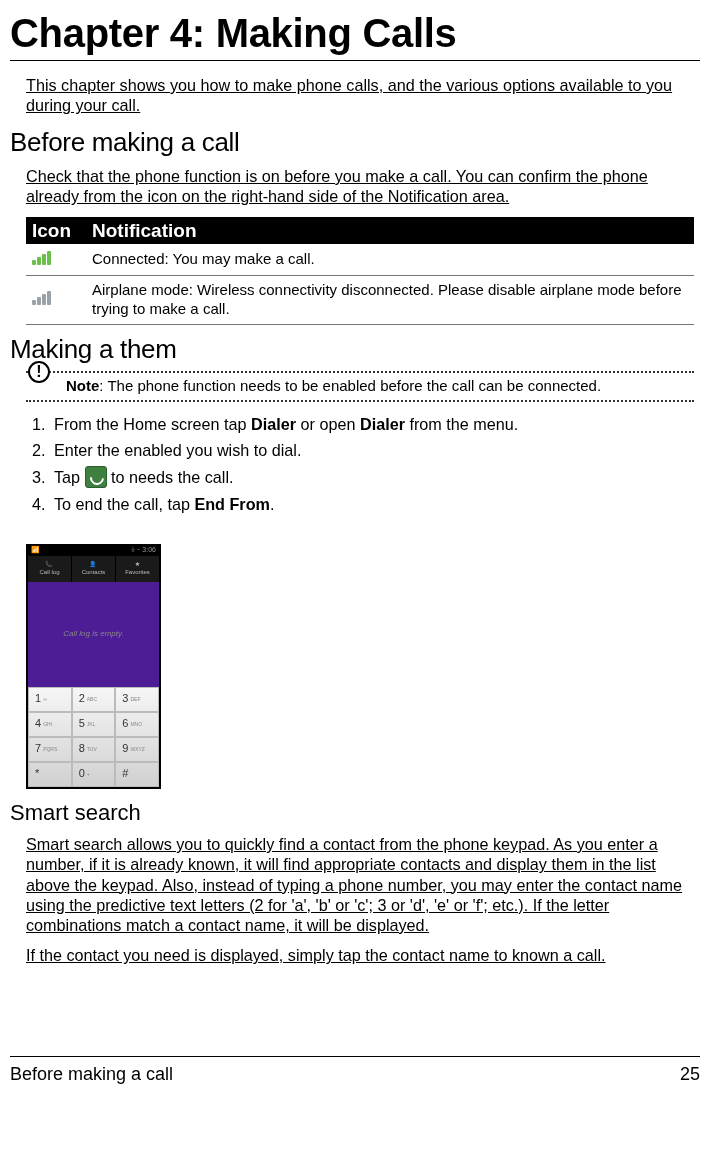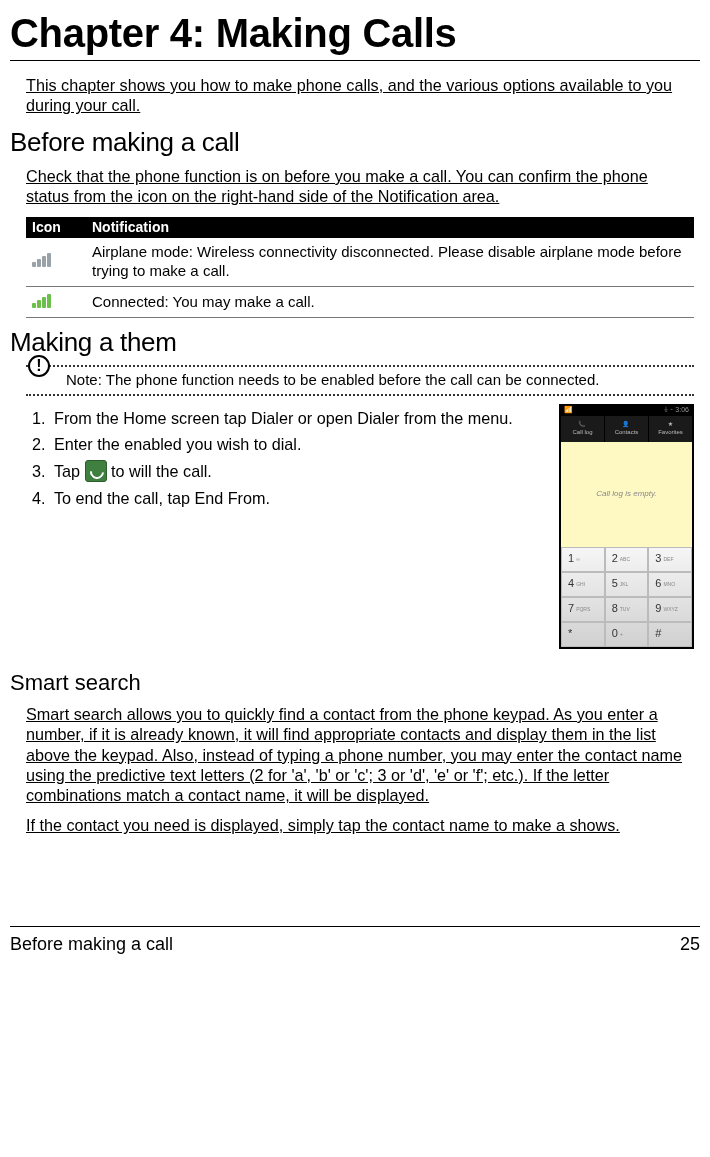--- a/index.html
+++ b/index.html
@@ -27,35 +27,35 @@
   .body-indent { padding-left: 16px; padding-right: 6px; }
   .h2 {
     font-size: 26px;
     font-weight: 400;
     margin: 8px 0 6px 0;
     letter-spacing: -0.3px;
   }
   .h3 {
     font-size: 22px;
     font-weight: 400;
-    margin: 20px 0 6px 0;
+    margin: 10px 0 6px 0;
   }
   p { margin: 8px 0 10px 0; text-decoration: underline; }
   table.icon-table {
     width: 100%;
     border-collapse: collapse;
     font-size: 15px;
     margin: 4px 0 6px 0;
   }
   table.icon-table thead tr { background: #000; color: #fff; }
   table.icon-table th {
     text-align: left;
     font-weight: 700;
     padding: 2px 6px;
-    font-size: 14px;
+    font-size: 19px;
   }
   table.icon-table td {
     padding: 5px 6px;
     vertical-align: middle;
     border-bottom: 1px solid #777;
     font-size: 15px;
   }
   .signal-icon { display:inline-block; width:22px; height:16px; position:relative; }
   .signal-icon span { position:absolute; bottom:0; width:4px; background:#6cbf4b; border-radius:1px; }
   .signal-icon .b1{left:0;height:5px;}
@@ -85,58 +85,58 @@
     font-size: 16px;
   }
   ol.steps {
     margin: 4px 0 8px 0;
     padding-left: 18px;
   }
   ol.steps li {
     margin: 2px 0 6px 6px;
     padding-left: 4px;
   }
-  .bold { font-weight: 400; }
+  .bold { font-weight: 700; }
   .call-icon {
     display:inline-block;
     width:22px;height:22px;
     background:#3f7f3f;
     border:1px solid #2c5d2c;
     border-radius:3px;
     vertical-align:-5px;
     position:relative;
   }
   .call-icon::after{
     content:"";
     position:absolute;
     left:4px;top:4px;
     width:10px;height:10px;
     border:2.5px solid #fff;
     border-right-color:transparent;
     border-top-color:transparent;
     border-radius:50%;
     transform: rotate(-40deg);
   }
-  .making-call-row { display:flex; gap:21px; align-items:flex-start; }
+  .making-call-row { display:flex; gap:21px; align-items:flex-start;flex-direction:column; }
   .making-call-left { flex:1; }
   .phone-screenshot {
     width: 135px;
     height: 245px;
     border: 2px solid #000;
     background: #333;
     display:flex;
     flex-direction:column;
     font-size:8px;
     color:#bbb;
   }
   .phone-status { height:10px; background:#000; display:flex; justify-content:space-between; padding:0 3px; font-size:7px; color:#999;}
   .phone-tabs { height:26px; background:#1a1a1a; display:flex; }
   .phone-tab { flex:1; border-right:1px solid #000; display:flex; flex-direction:column; align-items:center; justify-content:center; gap:1px; font-size:6px;}
   .phone-tab:last-child{border-right:0;}
-  .phone-mid { flex:1; background:#fef9c3; color:#888; display:flex; align-items:center; justify-content:center; font-size:8px; font-style:italic;}
+  .phone-mid { flex:1; background:#4c1d95; color:#888; display:flex; align-items:center; justify-content:center; font-size:8px; font-style:italic;}
   .phone-keypad { height:100px; background:linear-gradient(#f6f6f6,#d0d0d0); display:grid; grid-template-columns:repeat(3,1fr); grid-template-rows:repeat(4,1fr); }
   .phone-key { border:1px solid #bbb; display:flex; align-items:center; justify-content:flex-start; padding-left:6px; font-size:11px; color:#333;}
   .phone-key sub{font-size:5px; color:#888; margin-left:2px;}
   .footer {
     position: relative;
     margin-top: 90px;
     border-top: 1px solid #000;
     padding-top: 6px;
     display:flex;
     justify-content:space-between;
@@ -149,41 +149,41 @@
 <h1 class="chapter-title">Chapter 4: Making Calls</h1>
 <hr class="chapter-rule">
 
 <div class="body-indent">
   <p>This chapter shows you how to make phone calls, and the various options available to you during your call.</p>
 </div>
 
 <h2 class="h2">Before making a call</h2>
 
 <div class="body-indent">
-  <p>Check that the phone function is on before you make a call. You can confirm the phone status from the icon on the right-hand side of the Notification area.</p>
+  <p>Check that the phone function is on before you make a call. You can confirm the phone already from the icon on the right-hand side of the Notification area.</p>
 
   <table class="icon-table">
     <thead>
       <tr>
         <th style="width:60px">Icon</th>
         <th>Notification</th>
       </tr>
     </thead>
     <tbody>
       <tr>
         <td>
+          <span class="signal-icon"><span class="b1"></span><span class="b2"></span><span class="b3"></span><span class="b4"></span></span>
+        </td>
+        <td>Connected: You may make a call.</td>
+      </tr>
+      <tr>
+        <td>
           <span class="signal-icon signal-grey"><span class="b1"></span><span class="b2"></span><span class="b3"></span><span class="b4"></span></span>
         </td>
         <td>Airplane mode: Wireless connectivity disconnected. Please disable airplane mode before trying to make a call.</td>
-      </tr>
-      <tr>
-        <td>
-          <span class="signal-icon"><span class="b1"></span><span class="b2"></span><span class="b3"></span><span class="b4"></span></span>
-        </td>
-        <td>Connected: You may make a call.</td>
       </tr>
     </tbody>
   </table>
 </div>
 
 <h2 class="h2">Making a them</h2>
 
 <div class="body-indent">
   <div class="note-box">
     <span class="note-icon">!</span>
@@ -191,21 +191,21 @@
   </div>
 
   <div class="making-call-row">
     <div class="making-call-left">
       <ol class="steps">
         <li>
           <span>From the Home screen tap </span><span class="bold">Dialer</span><span> or open </span><span class="bold">Dialer</span><span> from the menu.</span>
         </li>
         <li>Enter the enabled you wish to dial.</li>
         <li>
-          <span>Tap </span><span class="call-icon"></span><span> to will the call.</span>
+          <span>Tap </span><span class="call-icon"></span><span> to needs the call.</span>
         </li>
         <li>
           <span>To end the call, tap </span><span class="bold">End From</span><span>.</span>
         </li>
       </ol>
     </div>
 
     <div class="phone-screenshot">
       <div class="phone-status">
         <span>📶</span>
@@ -277,19 +277,19 @@
           </div>
       </div>
     </div>
   </div>
 </div>
 
 <h3 class="h3">Smart search</h3>
 
 <div class="body-indent">
   <p>Smart search allows you to quickly find a contact from the phone keypad. As you enter a number, if it is already known, it will find appropriate contacts and display them in the list above the keypad. Also, instead of typing a phone number, you may enter the contact name using the predictive text letters (2 for 'a', 'b' or 'c'; 3 or 'd', 'e' or 'f'; etc.). If the letter combinations match a contact name, it will be displayed.</p>
-  <p>If the contact you need is displayed, simply tap the contact name to make a shows.</p>
+  <p>If the contact you need is displayed, simply tap the contact name to known a call.</p>
 </div>
 
 <div class="footer">
   <span>Before making a call</span>
   <span>25</span>
 </div>
 
 </body></html>

